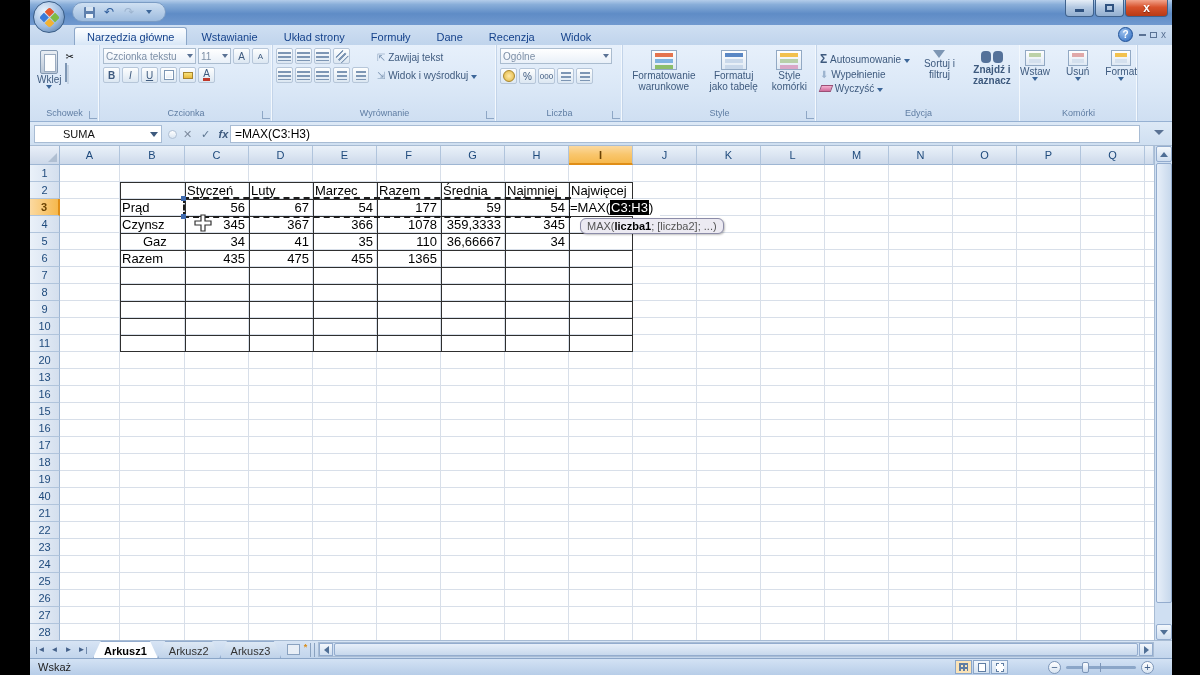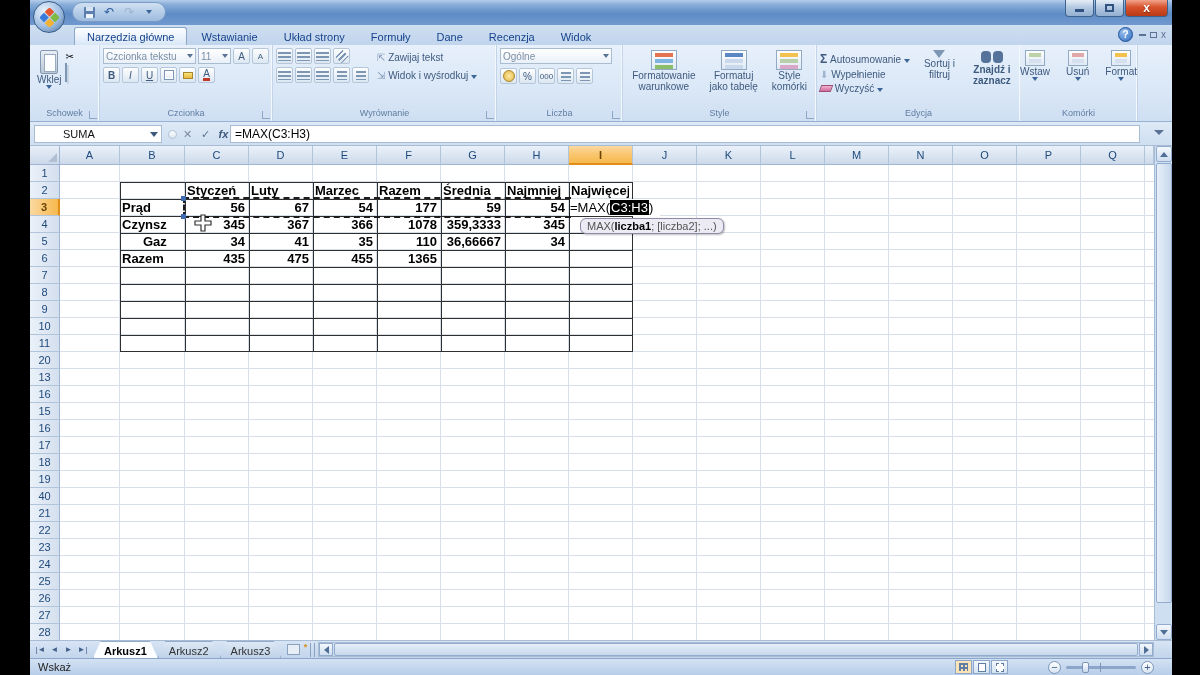--- a/index.html
+++ b/index.html
@@ -131,21 +131,21 @@
     border-right:1px solid #b0c4dc; border-bottom:1px solid #9eb6d3; }
   .ch.sel { background:linear-gradient(#fbd9a0,#f9c66d 50%,#f6b94e); border-bottom:2px solid #e08e17; color:#6b4303; font-weight:bold; }
   .rh { position:absolute; left:0; width:30px; height:17px; text-align:center; font-size:11px; color:#1e4a7c;
     line-height:16px; background:linear-gradient(to right,#eaf1f9,#d4dfee); border-right:1px solid #9eb6d3;
     border-bottom:1px solid #b0c4dc; }
   .rh.sel { background:linear-gradient(to right,#fbd9a0,#f6b94e); border-right:2px solid #e08e17; color:#6b4303; font-weight:bold; }
   .vline { position:absolute; top:19px; width:1px; background:#d8dfe9; height:475px; }
   .hlines { position:absolute; left:30px; top:19px; right:0; height:475px;
     background:repeating-linear-gradient(to bottom,transparent 0 16px,#d8dfe9 16px 17px); }
   .tline { position:absolute; background:#2f2f2f; z-index:2; }
-  .cellv { position:absolute; font-size:13px; color:#000; line-height:16px; z-index:3; white-space:nowrap; overflow:hidden;font-weight:bold; }
+  .cellv { position:absolute; font-size:13px; color:#000; line-height:16px; z-index:3; white-space:nowrap; overflow:hidden; }
   .ants { position:absolute; border:2px dashed #1c1c1c; z-index:4; }
   .antdot { position:absolute; width:5px; height:5px; background:#3f6bb0; z-index:5; }
   .editcell { position:absolute; background:#fff; z-index:5; font-size:13px; line-height:17px; white-space:nowrap; }
   .editcell .rng { background:#000; color:#fff; padding:0 1px; }
   .ftip { position:absolute; z-index:6; background:#eceaf2; border:1px solid #8c8ca8; border-radius:6px;
     font-size:11px; color:#555; padding:1px 6px; box-shadow:1px 1px 2px rgba(0,0,0,.25); white-space:nowrap; }
   .ftip b { color:#000; }
   .cursor { position:absolute; z-index:7; }
 
   

